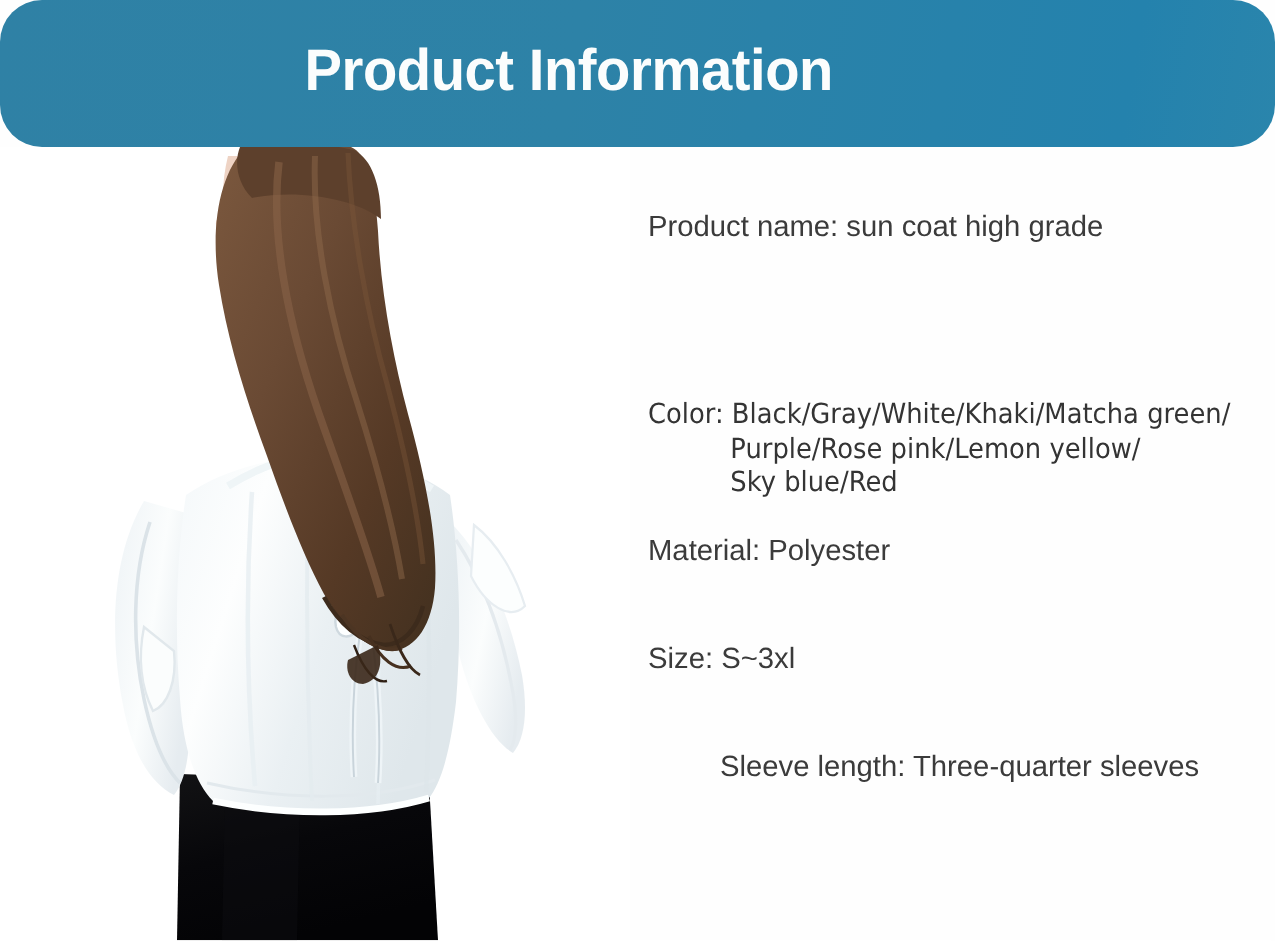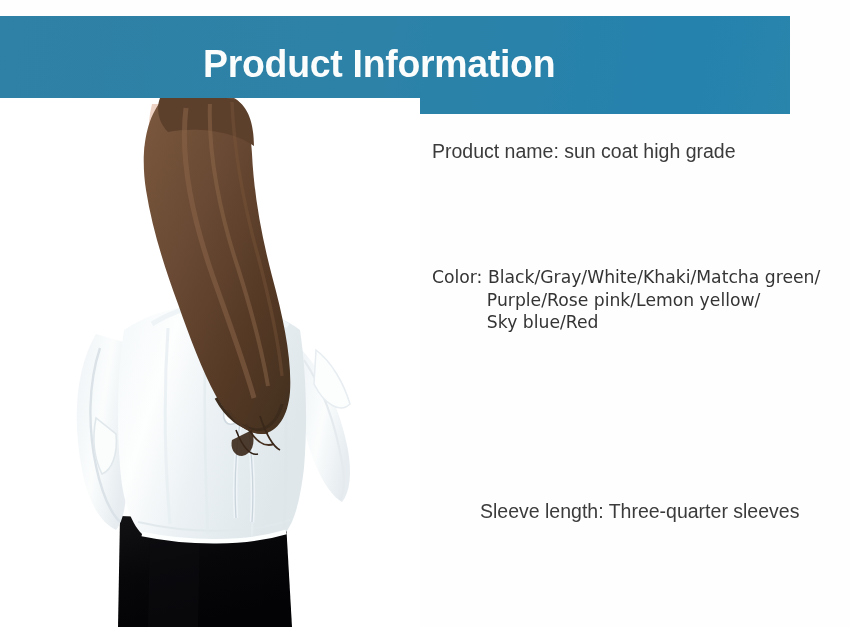--- a/index.html
+++ b/index.html
@@ -12,24 +12,25 @@
   }
 
   #page {
     position:relative;
     width:850px; height:627px;
     background:#fefefe;
   }
 
   
   .banner {
-    position:absolute; left:0; top:16px;
-    width:790px; height:98px;
+    position:absolute; left:0; top:0;
+    width:850px; height:98px;
     background:linear-gradient(100deg,#2f81a5 0%,#2d82a7 45%,#2482ad 88%,#2a85ac 100%);
     overflow:hidden;
+    border-radius:28px;
   }
   .banner-title {
     position:absolute;
     left:203px; top:22px;
     width:560px;
     font-family:"Liberation Sans", sans-serif;
     font-weight:bold;
     font-size:39px;
     line-height:52px;
     letter-spacing:-0.3px;
@@ -197,19 +198,21 @@
 
     <div class="spec-line r1">Product name: sun coat high grade</div>
 
 
     <div class="color-block">
       <div>Color: Black/Gray/White/Khaki/Matcha green/</div>
       <div class="cont">Purple/Rose pink/Lemon yellow/</div>
       <div class="cont">Sky blue/Red</div>
     </div>
 
-
+    <div class="spec-line r4">Material: Polyester</div>
+
+    <div class="spec-line r5">Size: S~3xl</div>
 
     <div class="spec-line r6">Sleeve length: Three-quarter sleeves</div>
 
   </div>
 
 </div>
 
 </body></html>

